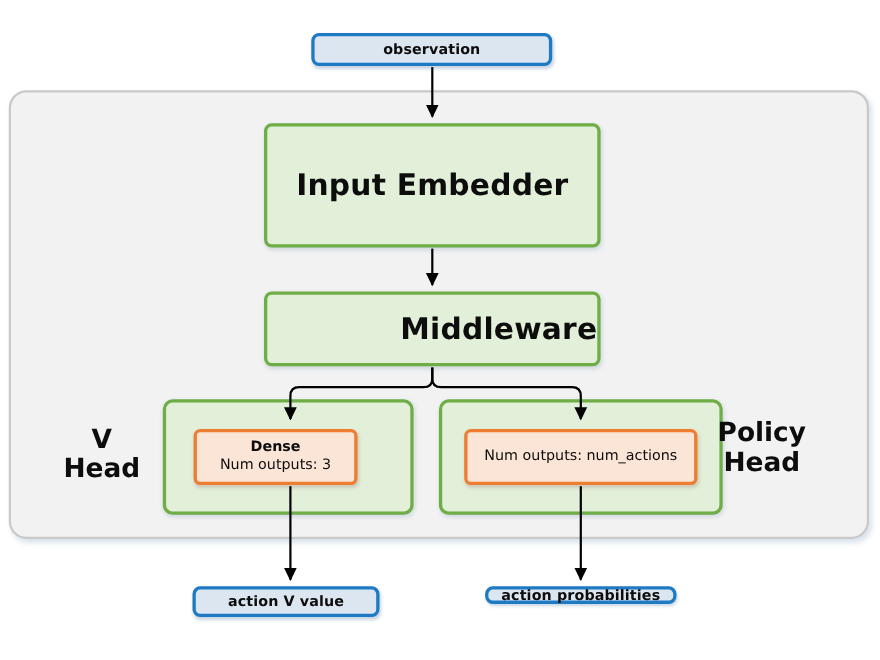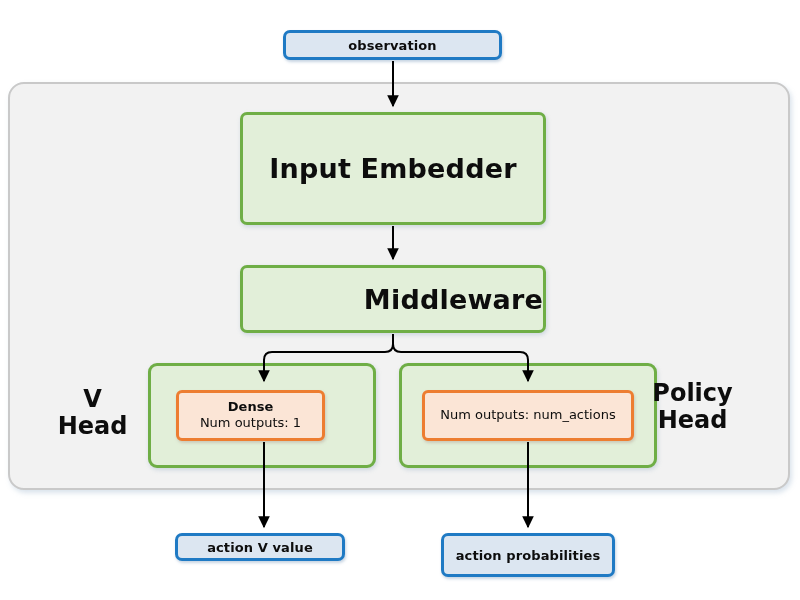--- a/index.html
+++ b/index.html
@@ -140,21 +140,21 @@
   </div>
 
   <div class="node green-box big-label" style="left:240px; top:265px; width:306px; height:68px;align-items:flex-end;">
     <span>Middleware</span>
   </div>
 
   <div class="head-group" style="left:148px; top:363px; width:228px; height:105px;"></div>
 
   <div class="node orange-box" style="left:176px; top:390px; width:149px; height:51px;">
     <span class="orange-title">Dense</span>
-    <span class="orange-sub">Num outputs: 1</span>
+    <span class="orange-sub">Num outputs: 3</span>
   </div>
 
   <div class="head-label" style="left:45px; top:386px; width:95px;">
     <div>V</div>
     <div>Head</div>
   </div>
 
   <div class="head-group" style="left:399px; top:363px; width:258px; height:105px;"></div>
 
   <div class="node orange-box" style="left:422px; top:390px; width:212px; height:51px;">
@@ -163,21 +163,21 @@
 
   <div class="head-label" style="left:635px; top:380px; width:115px;">
     <div>Policy</div>
     <div>Head</div>
   </div>
 
   <div class="node io-box" style="left:175px; top:533px; width:170px; height:28px;">
     <span>action V value</span>
   </div>
 
-  <div class="node io-box" style="left:441px; top:533px; width:174px; height:44px;text-align:center;">
+  <div class="node io-box" style="left:441px; top:533px; width:174px; height:16px;text-align:center;">
     <span>action probabilities</span>
   </div>
 
   <svg id="arrows" viewBox="0 0 800 600">
     <defs>
       <marker id="arrowhead" markerWidth="7" markerHeight="7" refX="5.4" refY="3.2" orient="auto" markerUnits="strokeWidth">
         <path d="M0,0.3 L6,3.2 L0,6.1 z" fill="#000000"></path>
       </marker>
     </defs>
 

